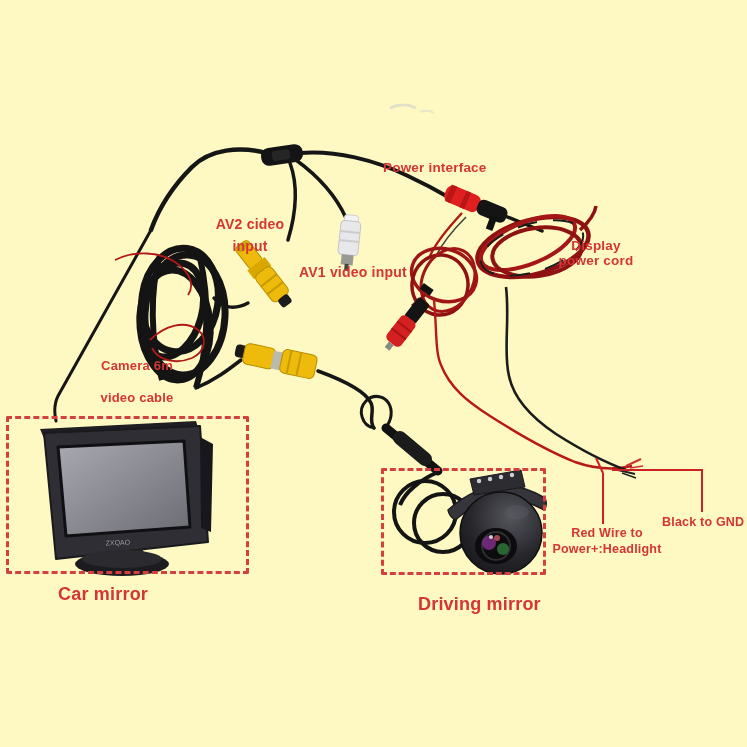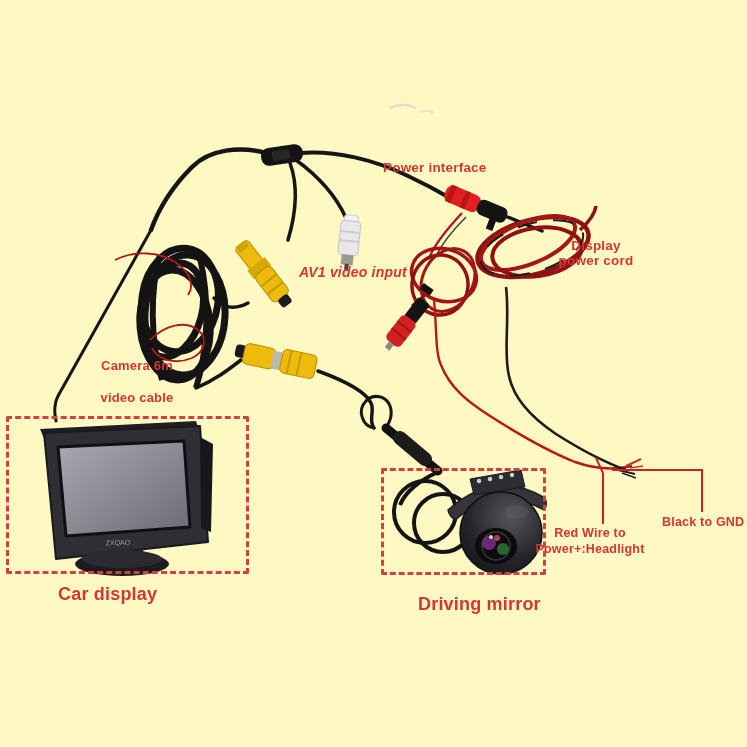--- a/index.html
+++ b/index.html
@@ -7,27 +7,27 @@
          font-family:"Liberation Sans",sans-serif;}
   #art{position:absolute;left:0;top:0;}
   .lbl{position:absolute;color:#d43535;font-weight:700;white-space:pre-line;text-align:center;
        letter-spacing:.2px;}
   .nowrap{white-space:nowrap;}
   .dashbox{position:absolute;border:3px dashed #d44040;border-radius:2px;}
   #box-display{left:6px;top:416px;width:237px;height:152px;}
   #box-mirror{left:381px;top:468px;width:159px;height:101px;}
   #lbl-power-interface{left:383px;top:160px;font-size:13.5px;}
   #lbl-av2{left:250px;top:213px;font-size:14px;line-height:22px;transform:translateX(-50%);}
-  #lbl-av1{left:299px;top:264px;font-size:14px;font-style:italic;}
+  #lbl-av1{left:299px;top:264px;font-size:14px;}
   #lbl-display-power{left:596px;top:238px;font-size:13.5px;line-height:15px;transform:translateX(-50%);}
   #lbl-camera-power{left:481px;top:296px;font-size:13.5px;line-height:21px;transform:translateX(-50%);}
   #lbl-camera-6m{left:137px;top:350px;font-size:13px;line-height:32px;transform:translateX(-50%);}
   #lbl-car-display{left:58px;top:584px;font-size:18px;}
   #lbl-driving-mirror{left:418px;top:582px;font-size:18px;margin-top:12px;}
-  #lbl-red-wire{left:590px;top:525px;font-size:12.5px;line-height:16px;transform:translateX(-50%);}
+  #lbl-red-wire{left:607px;top:525px;font-size:12.5px;line-height:16px;transform:translateX(-50%);}
   #lbl-black-gnd{left:662px;top:515px;font-size:12.5px;}
 </style>
 </head>
 <body>
 
 <div id="stage">
 
 <svg id="art" width="747" height="747" viewBox="0 0 747 747">
   <defs>
     <linearGradient id="screenGrad" x1="0" y1="0" x2="1" y2="1">
@@ -199,24 +199,26 @@
     <path d="M596,458 L603,473"></path>
     <path d="M603,473 L603,524"></path>
     <path d="M612,470 L702,470 L702,512"></path>
   </g>
 </svg>
 
 <div class="dashbox" id="box-display"></div>
 <div class="dashbox" id="box-mirror"></div>
 
 <div class="lbl nowrap" id="lbl-power-interface">Power interface</div>
+<div class="lbl" id="lbl-av2">AV2 cideo
+input</div>
 <div class="lbl nowrap" id="lbl-av1">AV1 video input</div>
 <div class="lbl" id="lbl-display-power">Display
 power cord</div>
 <div class="lbl" id="lbl-camera-6m">Camera 6m
 video cable</div>
-<div class="lbl nowrap" id="lbl-car-display">Car display</div>
+<div class="lbl nowrap" id="lbl-car-display">Car mirror</div>
 <div class="lbl nowrap" id="lbl-driving-mirror">Driving mirror</div>
 <div class="lbl" id="lbl-red-wire">Red Wire to
 Power+:Headlight</div>
 <div class="lbl nowrap" id="lbl-black-gnd">Black to GND</div>
 
 </div>
 
 </body></html>

